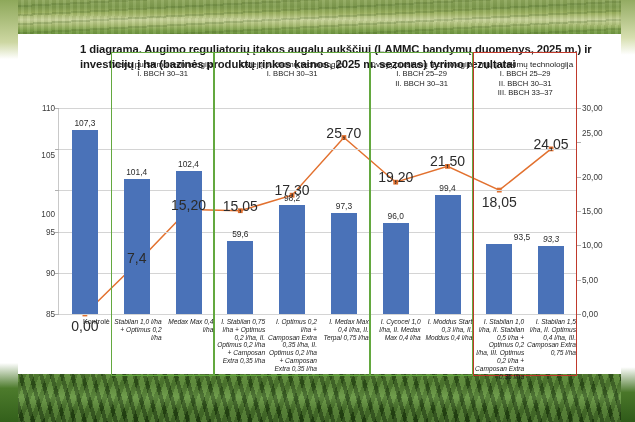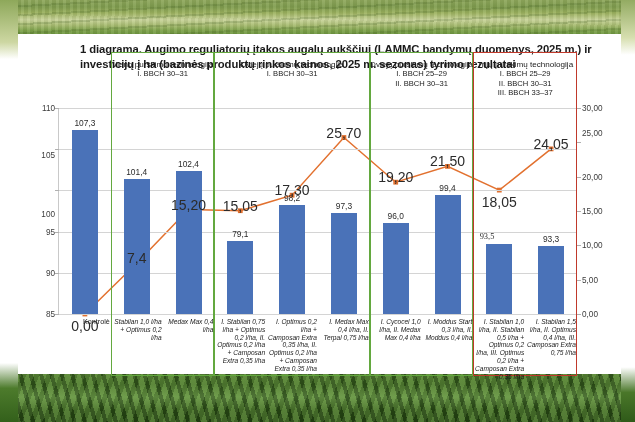--- a/index.html
+++ b/index.html
@@ -217,39 +217,39 @@
         <div class="bar" style="left: 12.9px; top: 22.248px; height: 183.752px; background: rgb(74, 114, 184);"></div>
         <div class="barlabel" style="left: 25.9px; top: 10.248px;">107,3</div>
         <div class="catlabel plain" style="left: 1px; top: 210px; width: 49.8px;">Kontrolė</div>
         <div class="bar" style="left: 64.7px; top: 70.864px; height: 135.136px; background: rgb(74, 114, 184);"></div>
         <div class="barlabel" style="left: 77.7px; top: 58.864px;">101,4</div>
         <div class="catlabel" style="left: 52.8px; top: 210px; width: 49.8px;">Stabilan 1,0 l/ha + Optimus 0,2 l/ha</div>
         <div class="bar" style="left: 116.5px; top: 62.624px; height: 143.376px; background: rgb(74, 114, 184);"></div>
         <div class="barlabel" style="left: 129.5px; top: 50.624px;">102,4</div>
         <div class="catlabel" style="left: 104.6px; top: 210px; width: 49.8px;">Medax Max 0,4 l/ha</div>
         <div class="bar" style="left: 168.3px; top: 132.664px; height: 73.336px; background: rgb(74, 114, 184);"></div>
-        <div class="barlabel" style="left: 181.3px; top: 120.664px;">79,1</div>
+        <div class="barlabel" style="left: 181.3px; top: 120.664px;">59,6</div>
         <div class="catlabel" style="left: 156.4px; top: 210px; width: 49.8px;">I. Stabilan 0,75 l/ha + Optimus 0,2 l/ha, II. Optimus 0,2 l/ha + Camposan Extra 0,35 l/ha</div>
         <div class="bar" style="left: 220.1px; top: 97.232px; height: 108.768px; background: rgb(74, 114, 184);"></div>
         <div class="barlabel" style="left: 233.1px; top: 85.232px;">98,2</div>
         <div class="catlabel" style="left: 208.2px; top: 210px; width: 49.8px;">I. Optimus 0,2 l/ha + Camposan Extra 0,35 l/ha, II. Optimus 0,2 l/ha + Camposan Extra 0,35 l/ha</div>
         <div class="bar" style="left: 271.9px; top: 104.648px; height: 101.352px; background: rgb(74, 114, 184);"></div>
         <div class="barlabel" style="left: 284.9px; top: 92.648px;">97,3</div>
         <div class="catlabel" style="left: 260px; top: 210px; width: 49.8px;">I. Medax Max 0,4 l/ha, II. Terpal 0,75 l/ha</div>
         <div class="bar" style="left: 323.7px; top: 115.36px; height: 90.64px; background: rgb(74, 114, 184);"></div>
         <div class="barlabel" style="left: 336.7px; top: 103.36px;">96,0</div>
         <div class="catlabel" style="left: 311.8px; top: 210px; width: 49.8px;">I. Cycocel 1,0 l/ha, II. Medax Max 0,4 l/ha</div>
         <div class="bar" style="left: 375.5px; top: 87.344px; height: 118.656px; background: rgb(74, 114, 184);"></div>
         <div class="barlabel" style="left: 388.5px; top: 75.344px;">99,4</div>
         <div class="catlabel" style="left: 363.6px; top: 210px; width: 49.8px;">I. Moddus Start 0,3 l/ha, II. Moddus 0,4 l/ha</div>
         <div class="bar" style="left: 427.3px; top: 135.96px; height: 70.04px; background: rgb(74, 114, 184);"></div>
-        <div class="barlabel" style="left: 428px; top: 123.96px; font-family: Liberation Serif, serif;">93,5</div>
+        <div class="barlabel" style="left: 463px; top: 123.96px;">93,5</div>
         <div class="catlabel" style="left: 415.4px; top: 210px; width: 49.8px;">I. Stabilan 1,0 l/ha, II. Stabilan 0,5 l/ha + Optimus 0,2 l/ha, III. Optimus 0,2 l/ha + Camposan Extra 0,35 l/ha</div>
         <div class="bar" style="left: 479.1px; top: 137.608px; height: 68.392px; background: rgb(74, 114, 184);"></div>
-        <div class="barlabel" style="left: 492.1px; top: 125.608px;">93,3</div>
+        <div class="barlabel" style="left: 492.1px; top: 125.608px; font-style: italic;">93,3</div>
         <div class="catlabel" style="left: 467.2px; top: 210px; width: 49.8px;">I. Stabilan 1,5 l/ha, II. Optimus 0,4 l/ha, III. Camposan Extra 0,75 l/ha</div>
         <div class="ptlabel" style="left: 25.9px; top: 210px;">0,00</div>
         <div class="ptlabel" style="left: 77.7px; top: 142.187px;">7,4</div>
         <div class="ptlabel" style="left: 129.5px; top: 88.6267px;">15,20</div>
         <div class="ptlabel" style="left: 181.3px; top: 89.6567px;">15,05</div>
         <div class="ptlabel" style="left: 233.1px; top: 74.2067px;">17,30</div>
         <div class="ptlabel" style="left: 284.9px; top: 16.5267px;">25,70</div>
         <div class="ptlabel" style="left: 336.7px; top: 61.16px;">19,20</div>
         <div class="ptlabel" style="left: 388.5px; top: 45.3667px;">21,50</div>
         <div class="ptlabel" style="left: 440.3px; top: 86.0567px;">18,05</div>

